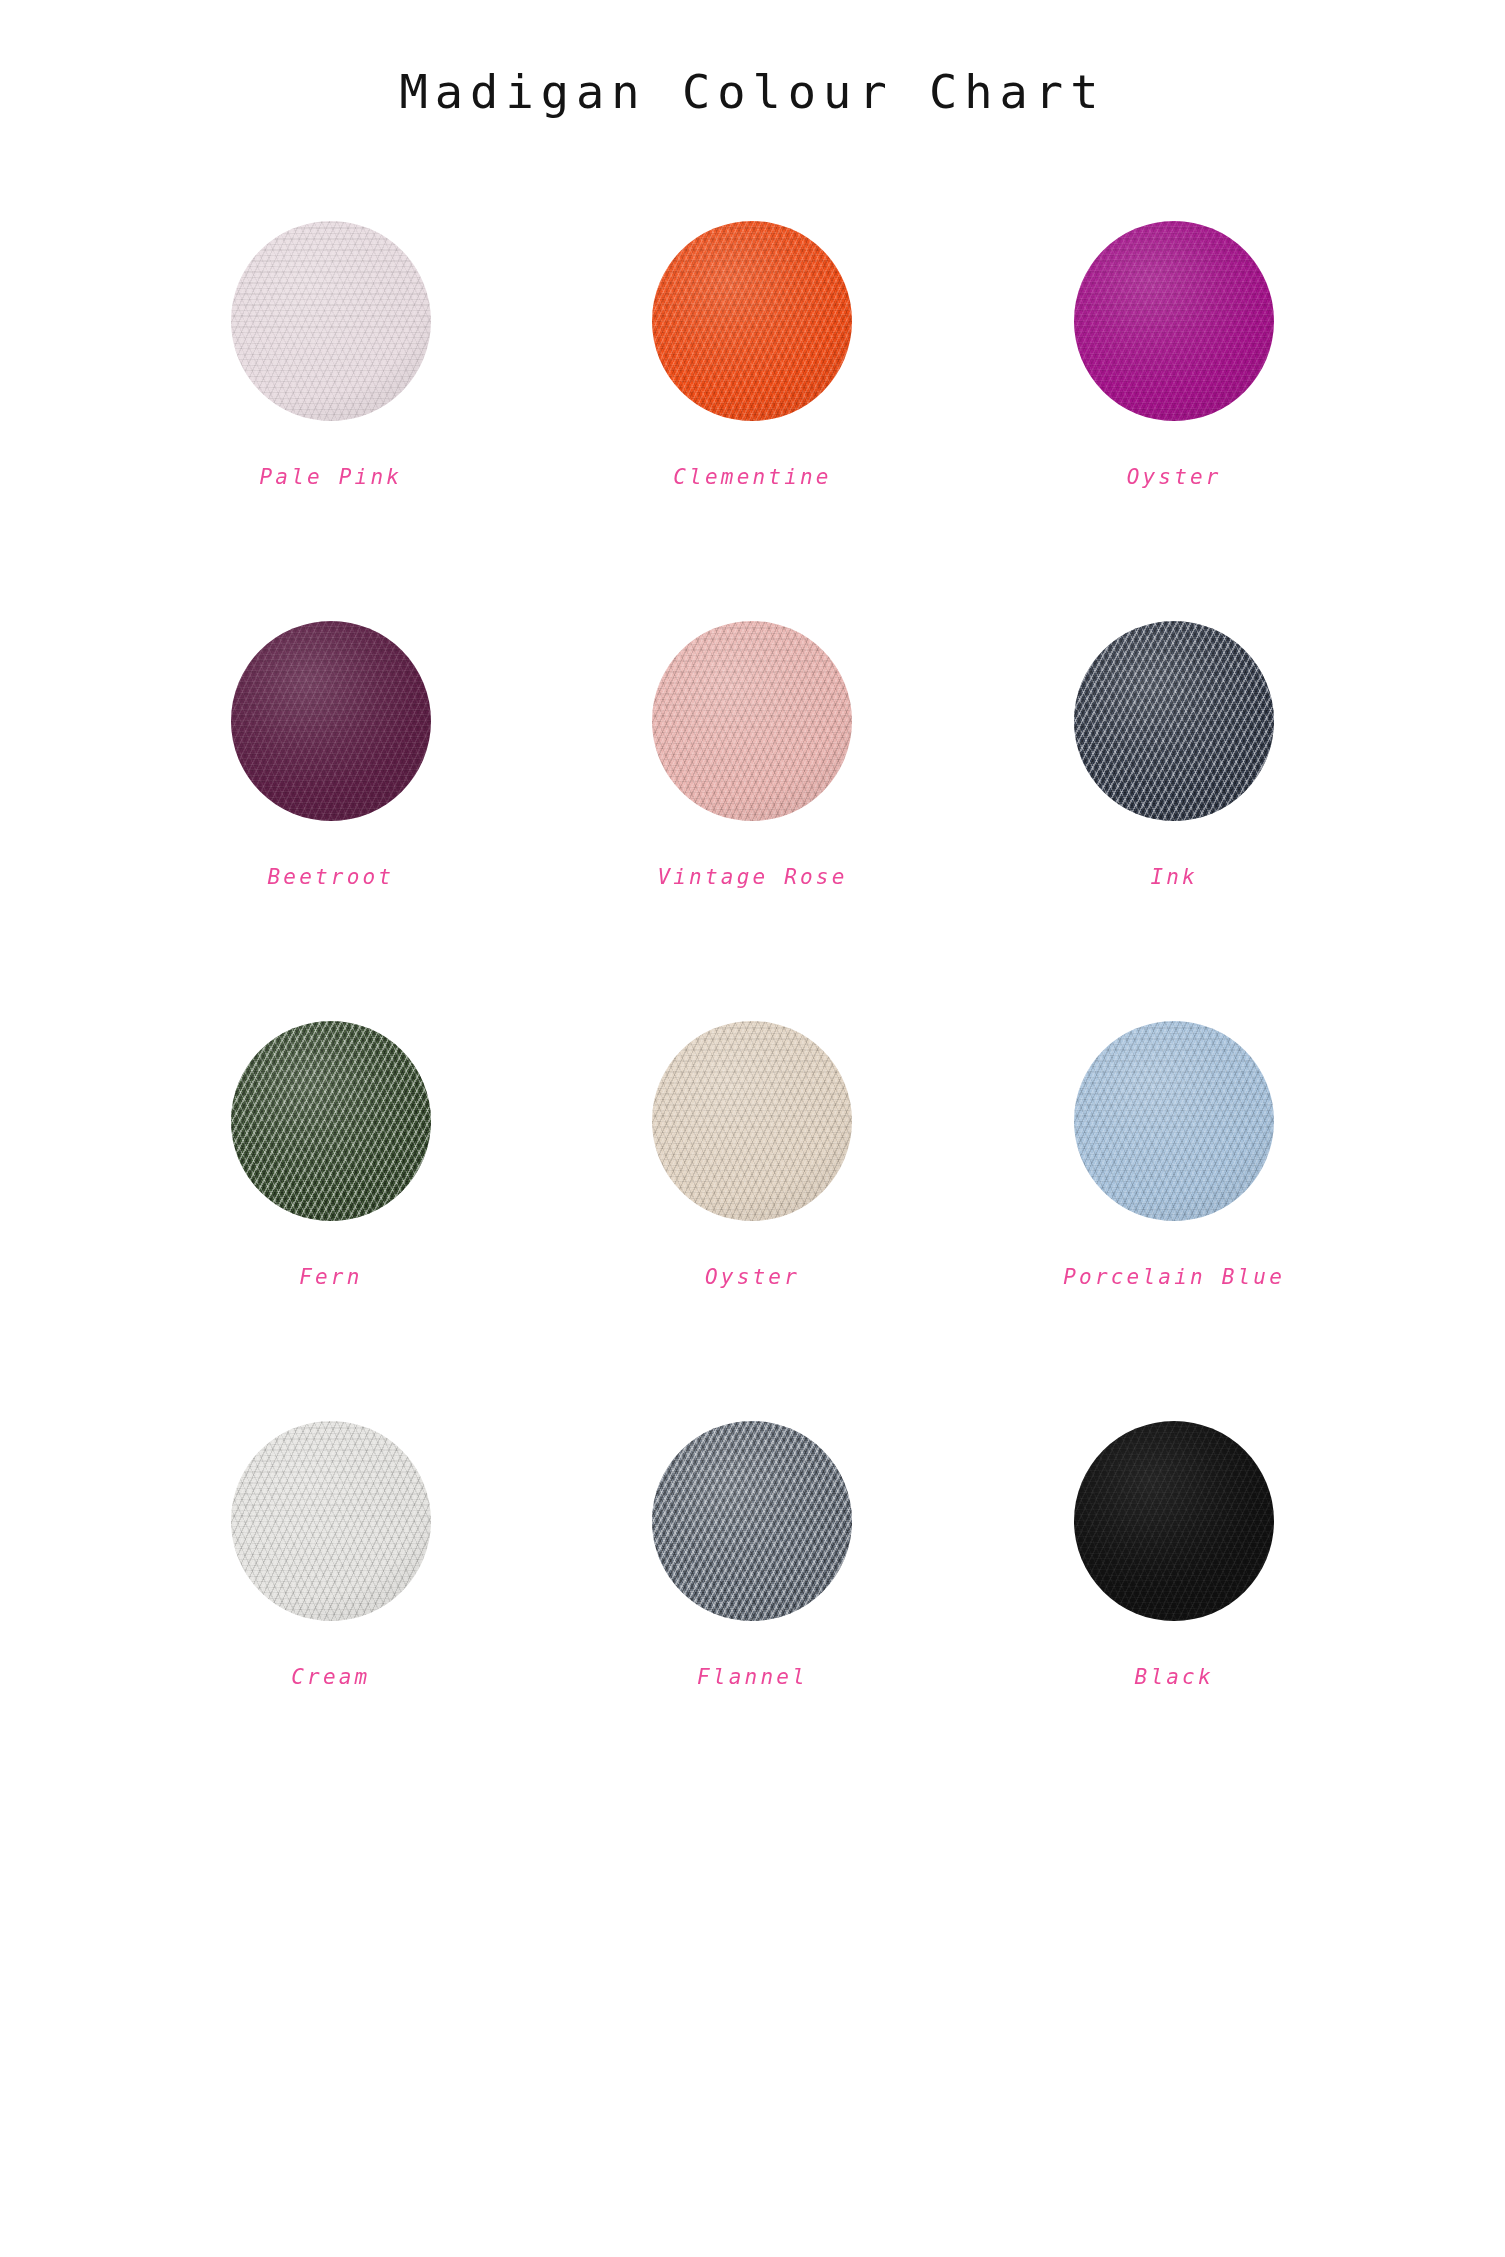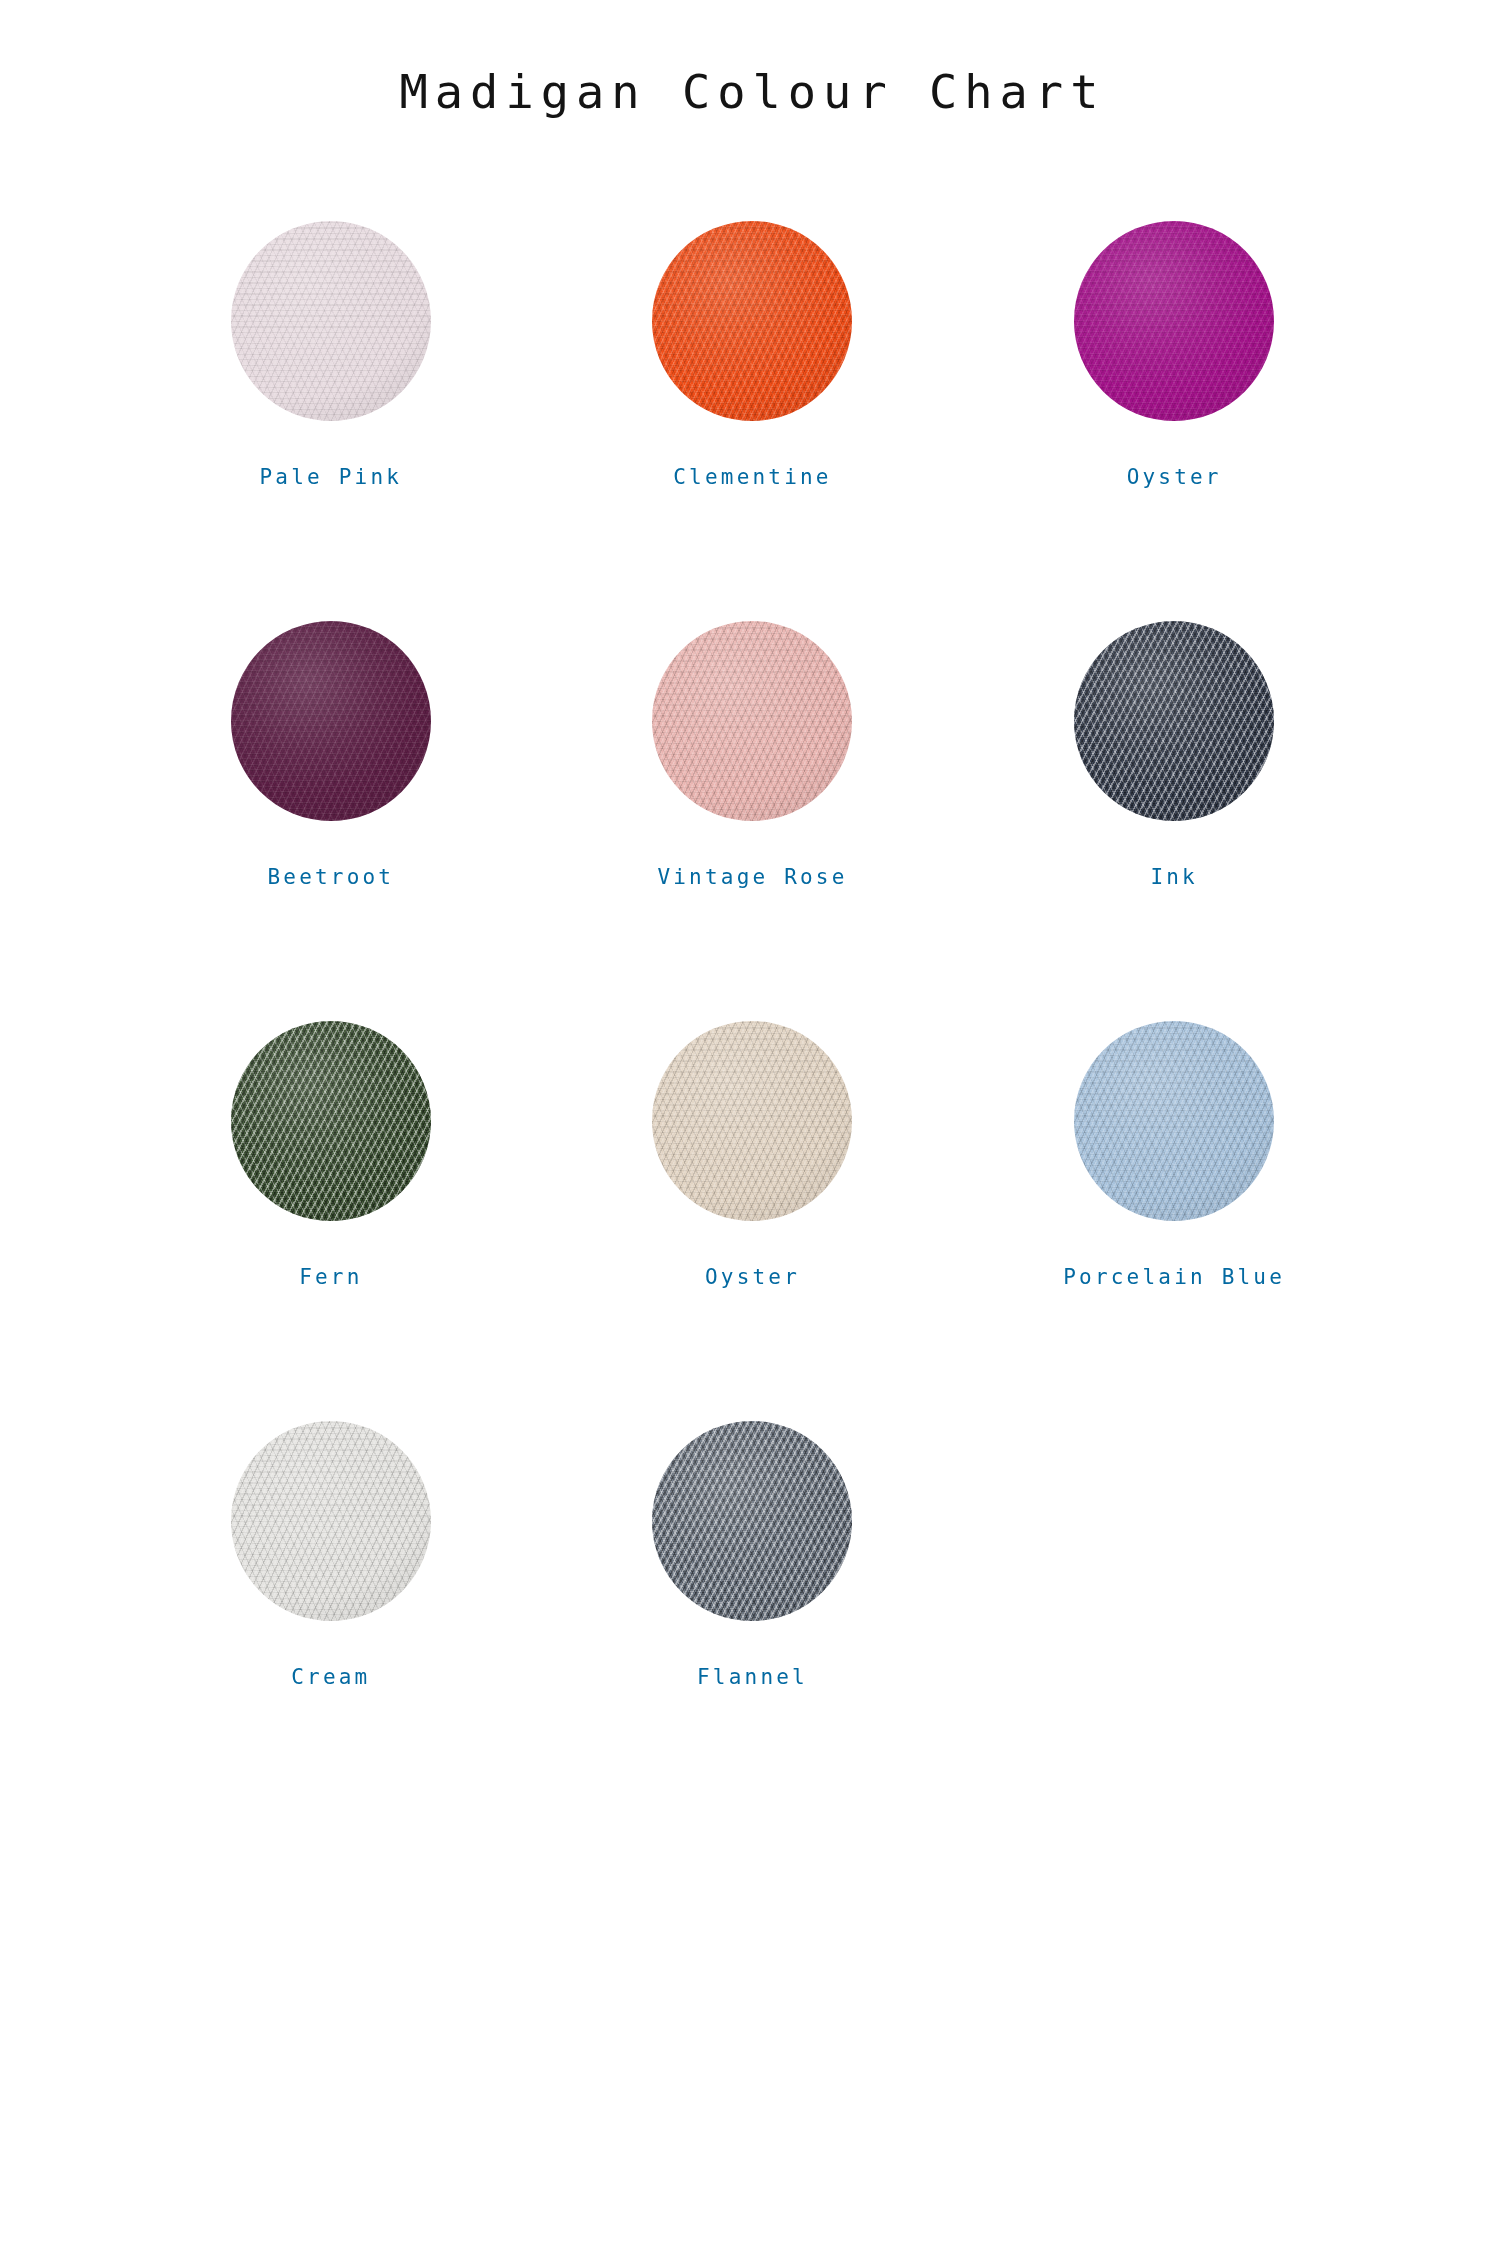--- a/index.html
+++ b/index.html
@@ -161,24 +161,25 @@
   }
   .swatch.flat::after {
     opacity: 0.55;
   }
 
   .swatch-label {
     font-family: "DejaVu Sans Mono", "Liberation Mono", monospace;
     font-size: 21px;
     font-weight: 400;
     letter-spacing: 3.2px;
-    color: #0369a1;
+    color: #ec4899;
     text-align: center;
     white-space: nowrap;
     line-height: 1;
+    font-style: italic;
   }
 </style>
 </head>
 <body>
 
 <div class="page">
 
   <h1 class="chart-title">Madigan Colour Chart</h1>
 
   <div class="grid">
@@ -241,15 +242,21 @@
           <div class="swatch" style="background-color: rgb(228, 227, 224);"></div>
         </div>
         <div class="swatch-label">Cream</div>
       </div>
       <div class="cell">
         <div class="swatch-wrap">
           <div class="swatch marl" style="background-color: rgb(107, 116, 128);"></div>
         </div>
         <div class="swatch-label">Flannel</div>
       </div>
+      <div class="cell">
+        <div class="swatch-wrap">
+          <div class="swatch flat" style="background-color: rgb(17, 17, 17);"></div>
+        </div>
+        <div class="swatch-label">Black</div>
+      </div>
     </div>
 
 </div>
 
 </body></html>

